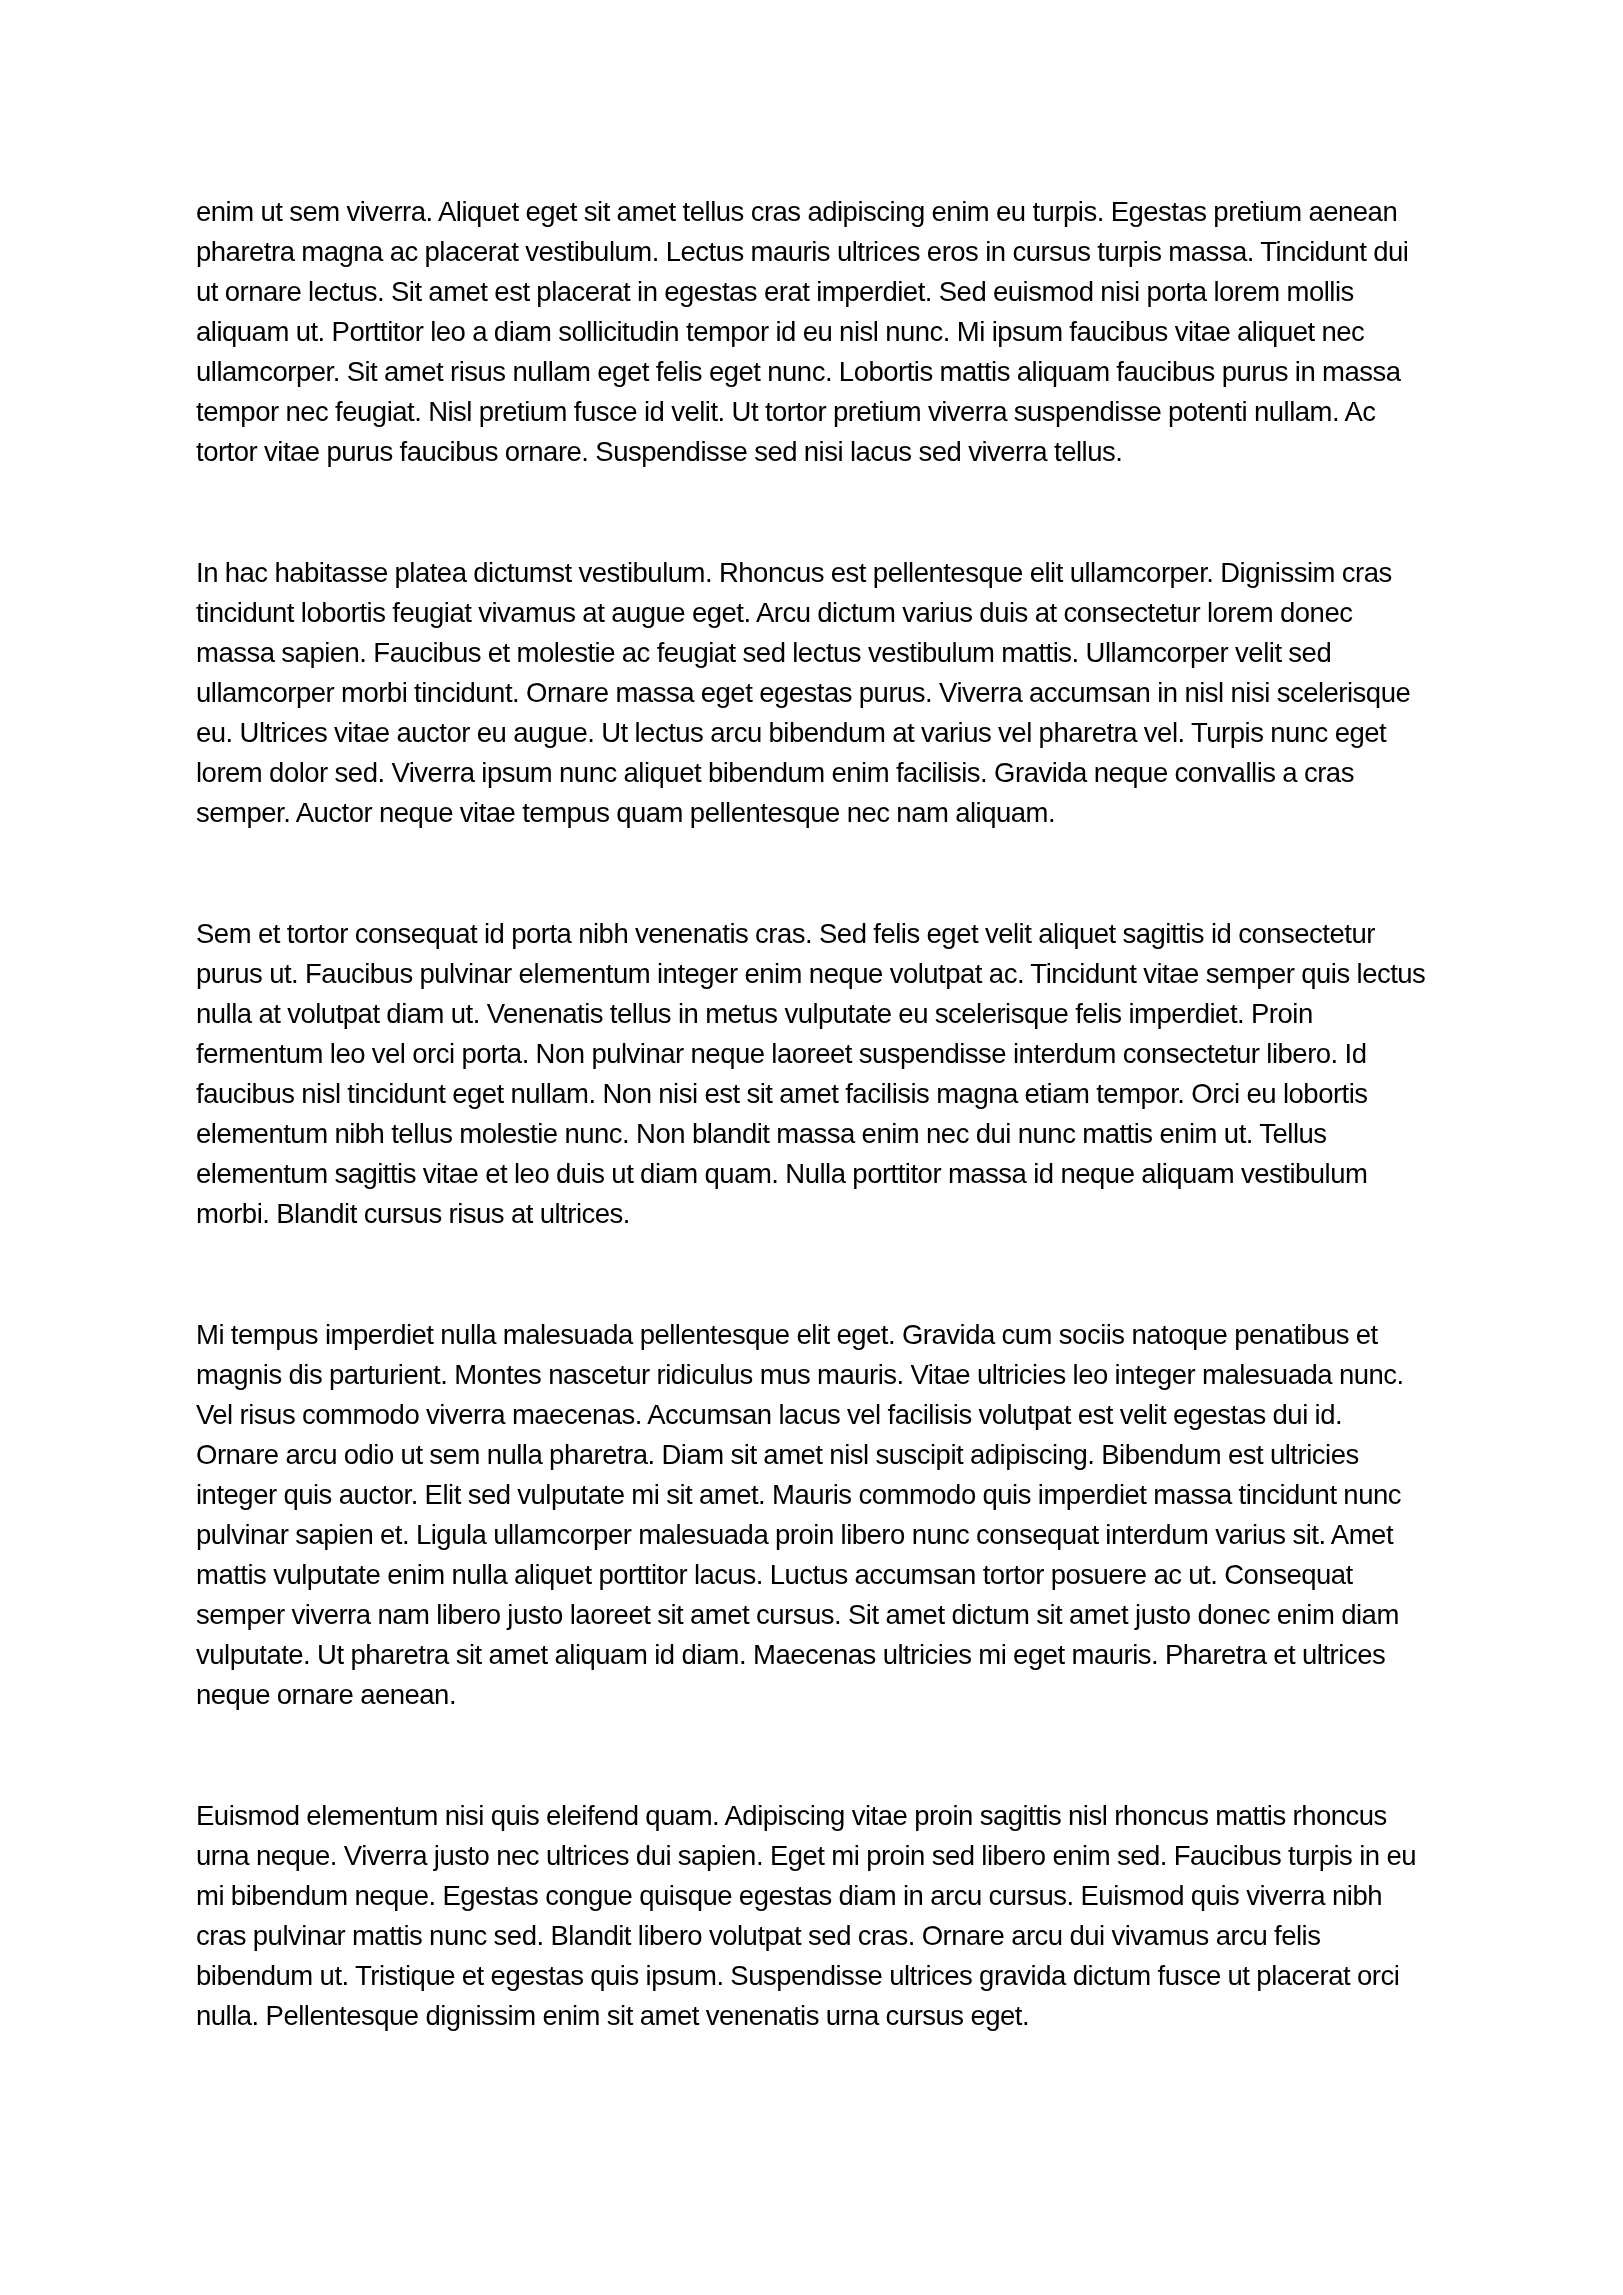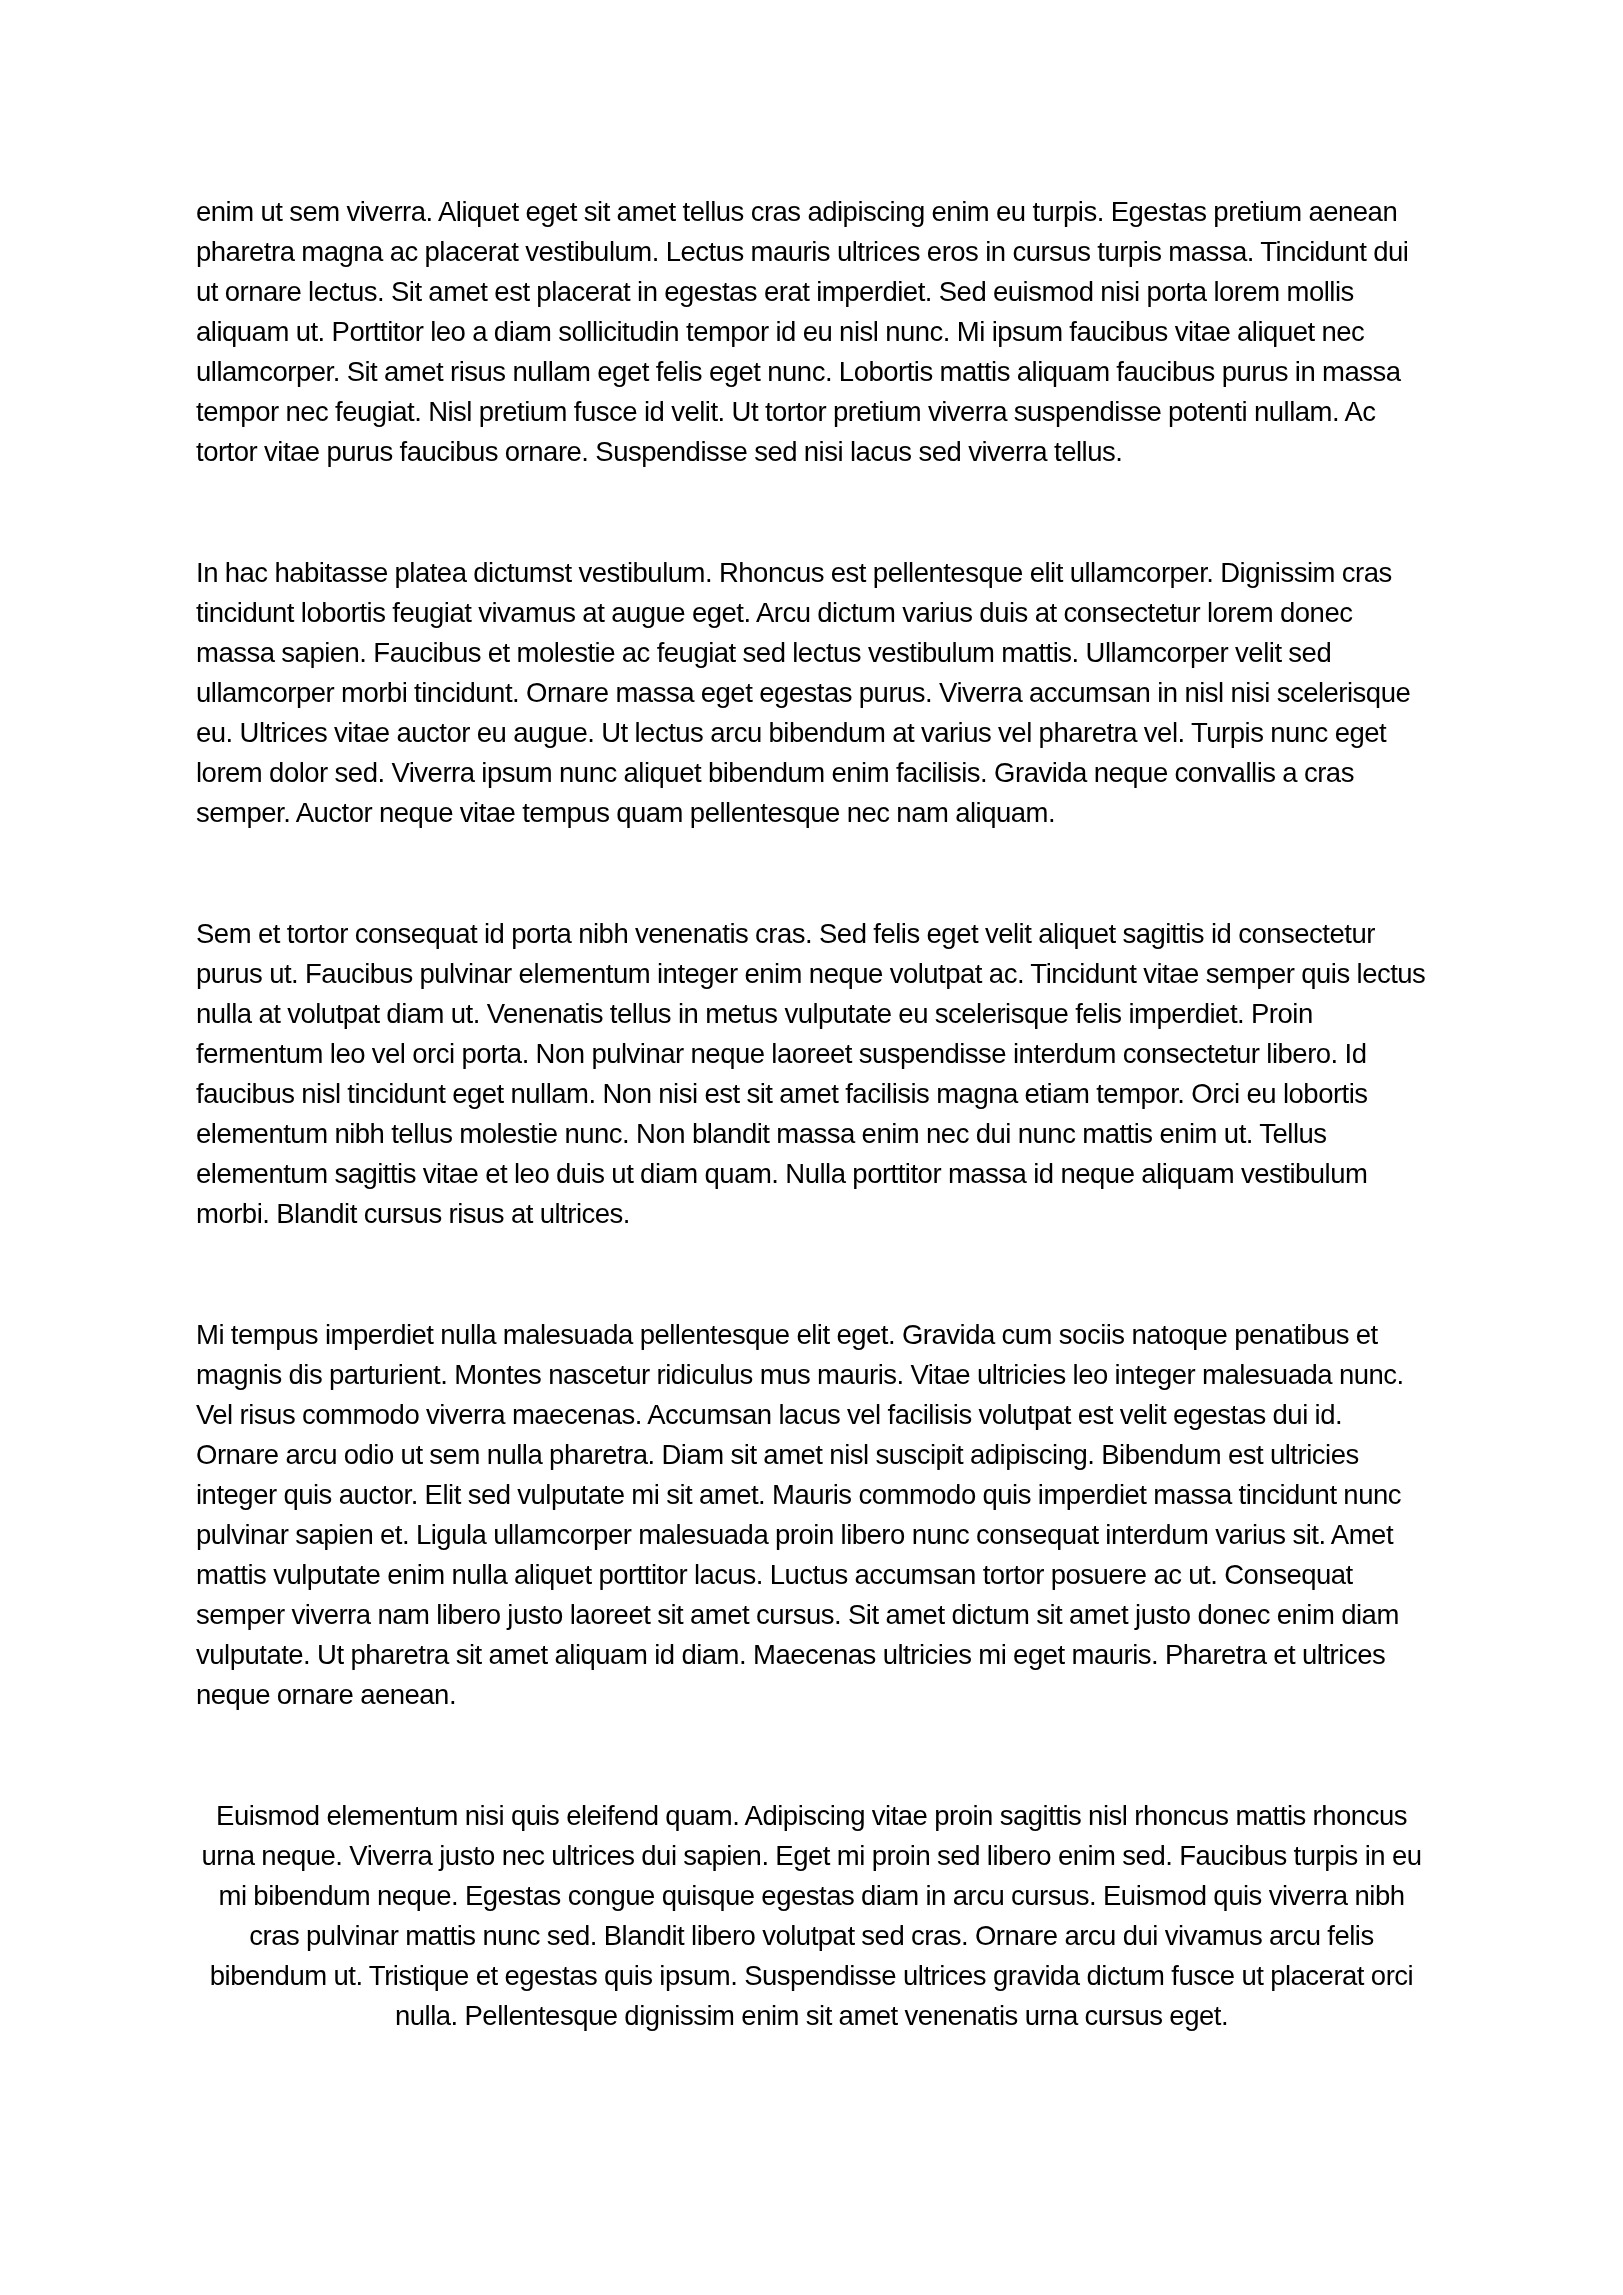--- a/index.html
+++ b/index.html
@@ -30,21 +30,20 @@
     font-family: "Liberation Sans", sans-serif;
     font-size: 27.5px;
     line-height: 40px;
     letter-spacing: -0.5px;
     word-spacing: -0.3px;
     color: #000000;
     text-align: left;
   }
   .text-block p:last-child {
     margin-bottom: 0;
-    text-align: center;
   }
 </style>
 </head>
 <body style="background: rgb(255, 255, 255);">
 
 <div class="page" style="background: rgb(255, 255, 255);">
   <div class="text-block">
     <p style="color: rgb(0, 0, 0);">enim ut sem viverra. Aliquet eget sit amet tellus cras adipiscing enim eu turpis. Egestas pretium aenean pharetra magna ac placerat vestibulum. Lectus mauris ultrices eros in cursus turpis massa. Tincidunt dui ut ornare lectus. Sit amet est placerat in egestas erat imperdiet. Sed euismod nisi porta lorem mollis aliquam ut. Porttitor leo a diam sollicitudin tempor id eu nisl nunc. Mi ipsum faucibus vitae aliquet nec ullamcorper. Sit amet risus nullam eget felis eget nunc. Lobortis mattis aliquam faucibus purus in massa tempor nec feugiat. Nisl pretium fusce id velit. Ut tortor pretium viverra suspendisse potenti nullam. Ac tortor vitae purus faucibus ornare. Suspendisse sed nisi lacus sed viverra tellus.</p>
     <p style="color: rgb(0, 0, 0);">In hac habitasse platea dictumst vestibulum. Rhoncus est pellentesque elit ullamcorper. Dignissim cras tincidunt lobortis feugiat vivamus at augue eget. Arcu dictum varius duis at consectetur lorem donec massa sapien. Faucibus et molestie ac feugiat sed lectus vestibulum mattis. Ullamcorper velit sed ullamcorper morbi tincidunt. Ornare massa eget egestas purus. Viverra accumsan in nisl nisi scelerisque eu. Ultrices vitae auctor eu augue. Ut lectus arcu bibendum at varius vel pharetra vel. Turpis nunc eget lorem dolor sed. Viverra ipsum nunc aliquet bibendum enim facilisis. Gravida neque convallis a cras semper. Auctor neque vitae tempus quam pellentesque nec nam aliquam.</p>
     <p style="color: rgb(0, 0, 0);">Sem et tortor consequat id porta nibh venenatis cras. Sed felis eget velit aliquet sagittis id consectetur purus ut. Faucibus pulvinar elementum integer enim neque volutpat ac. Tincidunt vitae semper quis lectus nulla at volutpat diam ut. Venenatis tellus in metus vulputate eu scelerisque felis imperdiet. Proin fermentum leo vel orci porta. Non pulvinar neque laoreet suspendisse interdum consectetur libero. Id faucibus nisl tincidunt eget nullam. Non nisi est sit amet facilisis magna etiam tempor. Orci eu lobortis elementum nibh tellus molestie nunc. Non blandit massa enim nec dui nunc mattis enim ut. Tellus elementum sagittis vitae et leo duis ut diam quam. Nulla porttitor massa id neque aliquam vestibulum morbi. Blandit cursus risus at ultrices.</p>

